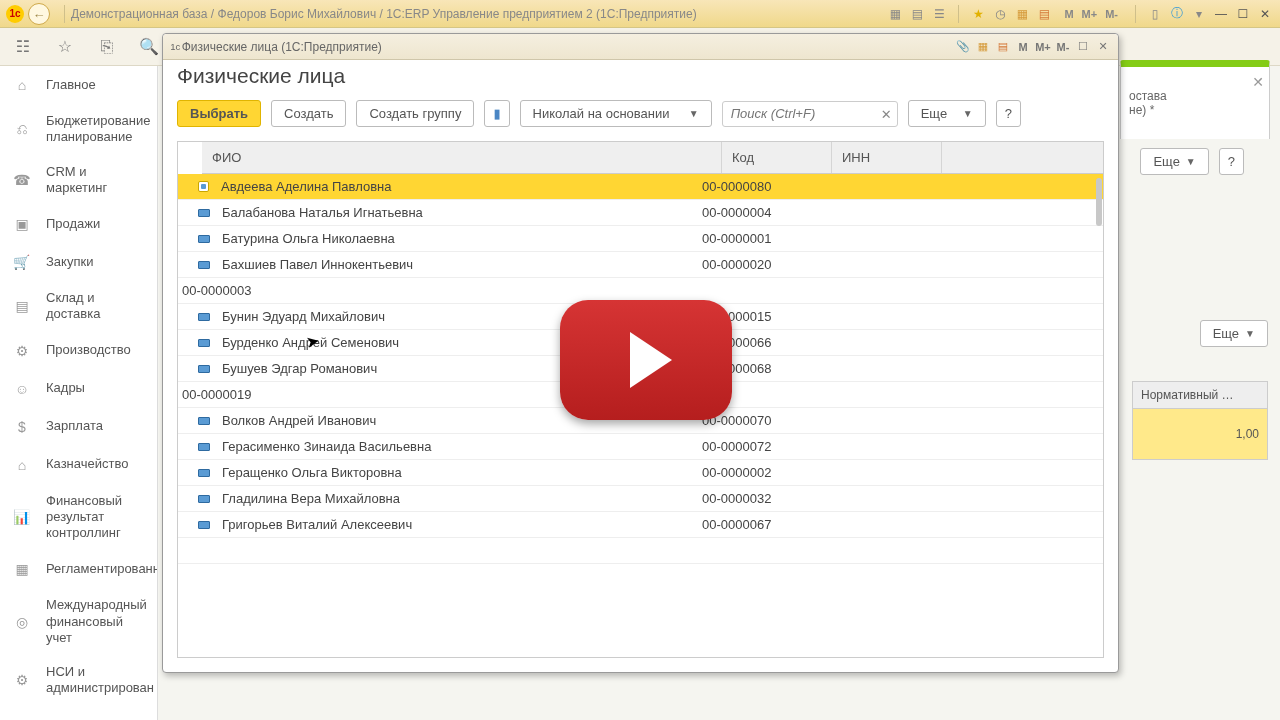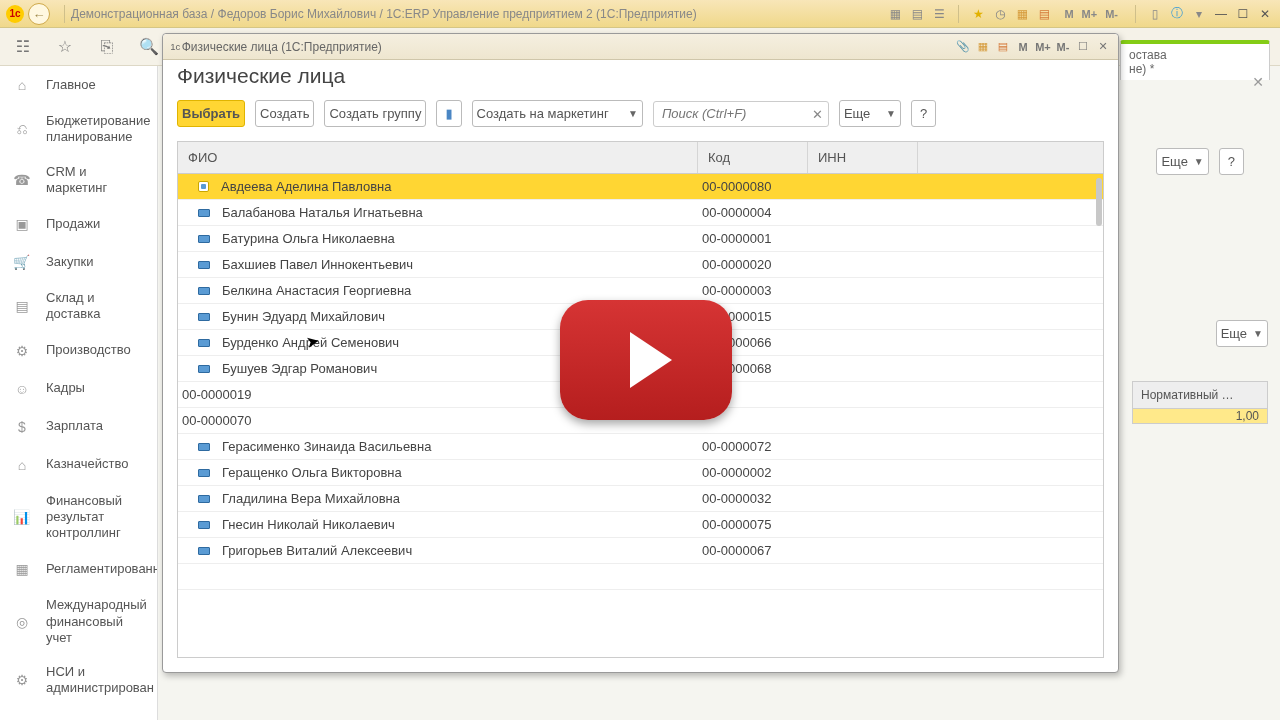--- a/index.html
+++ b/index.html
@@ -23,48 +23,48 @@
 
   
   .main { position: absolute; top: 66px; left: 0; right: 0; bottom: 0; display: flex; }
   .sidebar { width: 158px; background:#fff; border-right:1px solid #ddd; overflow:hidden; }
   .side-item { display:flex; align-items:center; gap:14px; padding:9px 12px; font-size:13px; color:#555; cursor:pointer; }
   .side-item .sicon { width:20px; height:20px; display:flex; align-items:center; justify-content:center; color:#999; font-size:14px; flex-shrink:0; }
   .side-label { line-height:1.25; }
 
   
   .bgpanel { position:absolute; top:40px; right:10px; width:150px; }
-  .bgtab { background:#fff; border:1px solid #ccc; border-bottom:none; border-top:4px solid #84cc16; padding:4px 8px; font-size:12px; color:#666; border-radius:3px 3px 0 0; }
+  .bgtab { background:#fff; border:1px solid #ccc; border-bottom:none; border-top:7px solid #84cc16; padding:22px 8px; font-size:12px; color:#666; border-radius:3px 3px 0 0;margin-top:20px; }
   .bg-x { position:absolute; right:16px; top:74px; color:#999; font-size:14px; }
   .bgmore { position:absolute; right:36px; top:148px; display:flex; gap:10px; }
-  .btn { background:#fff; border:1px solid #bbb; border-radius:3px; padding:5px 4px; font-size:13px; color:#555; display:inline-flex; align-items:center; gap:6px; cursor:pointer; }
+  .btn { background:#fff; border:1px solid #bbb; border-radius:3px; padding:5px 12px; font-size:13px; color:#555; display:inline-flex; align-items:center; gap:6px; cursor:pointer; }
   .btn-yellow { background:#ffd633; border-color:#e0b400; font-weight:bold; }
   .btn-square { padding:5px 8px; }
   .btn .caret { font-size:10px; color:#666; }
 
   .bgstrip { position:absolute; right:12px; top:320px; width:136px; }
   .bgstrip .strip-more { margin-bottom:34px; display:flex; justify-content:flex-end; }
   .bgstrip .hdr { background:#eee; border:1px solid #ccc; padding:6px 8px; font-size:12px; color:#555; }
-  .bgstrip .val { background:#ffe98a; padding:0 8px; font-size:12px; color:#555; text-align:right; border:1px solid #ccc; border-top:none; }
+  .bgstrip .val { background:#ffe98a; padding:18px 8px; font-size:12px; color:#555; text-align:right; border:1px solid #ccc; border-top:none; }
 
   
   .dialog { position:absolute; left:162px; top:33px; width:957px; height:640px; background:#fff; border:1px solid #9a9a9a; box-shadow:2px 3px 6px rgba(0,0,0,.25); border-radius:4px; display:flex; flex-direction:column; }
   .dlg-title { height:26px; background:linear-gradient(#f5efe0,#eee6cf); border-bottom:1px solid #cfc6aa; display:flex; align-items:center; padding:0 6px; font-size:12px; color:#666; border-radius:4px 4px 0 0; }
   .dlg-title .dicons { margin-left:auto; display:flex; gap:2px; align-items:center; }
   .dlg-title .dib { width:18px; height:18px; display:flex; align-items:center; justify-content:center; font-size:11px; color:#777; }
 
   .dlg-heading { font-size:21px; color:#444; padding:4px 14px 12px; }
 
   .dlg-toolbar { display:flex; align-items:center; gap:10px; padding:0 14px 14px; }
   .dlg-toolbar .search { position:relative; }
   .dlg-toolbar .search input { width:176px; height:26px; border:1px solid #ccc; border-radius:3px; padding:0 20px 0 8px; font-size:13px; font-style:italic; color:#999; }
   .dlg-toolbar .search .clear { position:absolute; right:6px; top:6px; color:#888; font-size:13px; }
 
   .grid { flex:1; border:1px solid #ccc; margin:0 14px 14px; position:relative; overflow:hidden; }
-  .grid-head { display:flex; background:#efefef; border-bottom:1px solid #ccc; font-size:13px; color:#555; }
+  .grid-head { display:flex; background:#efefef; border-bottom:1px solid #ccc; font-size:13px; color:#555;margin-left:24px; }
   .gh { padding:8px 10px; border-right:1px solid #d5d5d5; }
   .gh-fio { width:520px; }
   .gh-kod { width:110px; }
   .gh-inn { width:110px; }
   .gh-snils { flex:1; }
 
   .grid-body { overflow:auto; height:calc(100% - 36px); }
   .row { display:flex; align-items:center; font-size:13px; color:#444; height:26px; border-bottom:1px solid #eee; }
   .row.sel { background:#ffd633; }
   .cell-fio { width:520px; display:flex; align-items:center; gap:12px; padding-left:20px; }
@@ -222,21 +222,21 @@
     </div>
   </div>
 
   <div class="dlg-heading">Физические лица</div>
 
   <div class="dlg-toolbar">
     <span class="btn btn-yellow">Выбрать</span>
     <span class="btn">Создать</span>
     <span class="btn">Создать группу</span>
     <span class="btn btn-square" style="color:#4a86c4">▮</span>
-    <span class="btn"><span>Создать на маркетинг</span>&nbsp;&nbsp;<span class="caret">▼</span></span>
+    <span class="btn"><span>Николай на основании</span>&nbsp;&nbsp;<span class="caret">▼</span></span>
     <span class="search">
       <input placeholder="Поиск (Ctrl+F)" style="">
       <span class="clear">✕</span>
     </span>
     <span class="btn"><span>Еще</span>&nbsp;<span class="caret">▼</span></span>
     <span class="btn btn-square">?</span>
   </div>
 
   <div class="grid">
     <div class="grid-head">
@@ -275,24 +275,20 @@
         <div class="row">
           <div class="cell-fio">
             <span class="row-icon"></span>
             <span>Бахшиев Павел Иннокентьевич</span>
           </div>
           <div class="cell-kod">00-0000020</div>
           <div class="cell-inn"></div>
           <div class="cell-snils"></div>
         </div>
         <div class="row">
-          <div class="cell-fio">
-            <span class="row-icon"></span>
-            <span>Белкина Анастасия Георгиевна</span>
-          </div>
           <div class="cell-kod">00-0000003</div>
           <div class="cell-inn"></div>
           <div class="cell-snils"></div>
         </div>
         <div class="row">
           <div class="cell-fio">
             <span class="row-icon"></span>
             <span>Бунин Эдуард Михайлович</span>
           </div>
           <div class="cell-kod">00-0000015</div>
@@ -316,20 +312,24 @@
           <div class="cell-kod">00-0000068</div>
           <div class="cell-inn"></div>
           <div class="cell-snils"></div>
         </div>
         <div class="row">
           <div class="cell-kod">00-0000019</div>
           <div class="cell-inn"></div>
           <div class="cell-snils"></div>
         </div>
         <div class="row">
+          <div class="cell-fio">
+            <span class="row-icon"></span>
+            <span>Волков Андрей Иванович</span>
+          </div>
           <div class="cell-kod">00-0000070</div>
           <div class="cell-inn"></div>
           <div class="cell-snils"></div>
         </div>
         <div class="row">
           <div class="cell-fio">
             <span class="row-icon"></span>
             <span>Герасименко Зинаида Васильевна</span>
           </div>
           <div class="cell-kod">00-0000072</div>
@@ -344,29 +344,20 @@
           <div class="cell-kod">00-0000002</div>
           <div class="cell-inn"></div>
           <div class="cell-snils"></div>
         </div>
         <div class="row">
           <div class="cell-fio">
             <span class="row-icon"></span>
             <span>Гладилина Вера Михайловна</span>
           </div>
           <div class="cell-kod">00-0000032</div>
-          <div class="cell-inn"></div>
-          <div class="cell-snils"></div>
-        </div>
-        <div class="row">
-          <div class="cell-fio">
-            <span class="row-icon"></span>
-            <span>Гнесин Николай Николаевич</span>
-          </div>
-          <div class="cell-kod">00-0000075</div>
           <div class="cell-inn"></div>
           <div class="cell-snils"></div>
         </div>
         <div class="row">
           <div class="cell-fio">
             <span class="row-icon"></span>
             <span>Григорьев Виталий Алексеевич</span>
           </div>
           <div class="cell-kod">00-0000067</div>
           <div class="cell-inn"></div>

